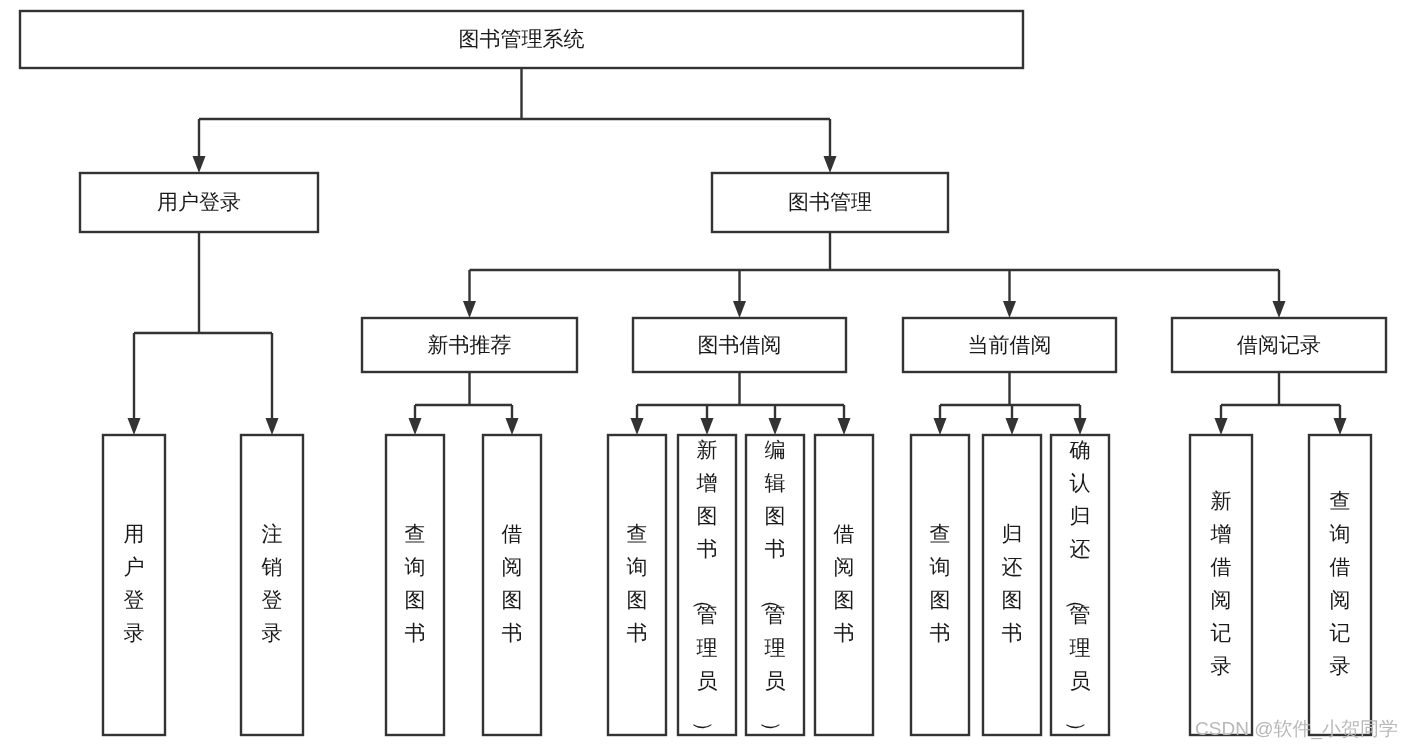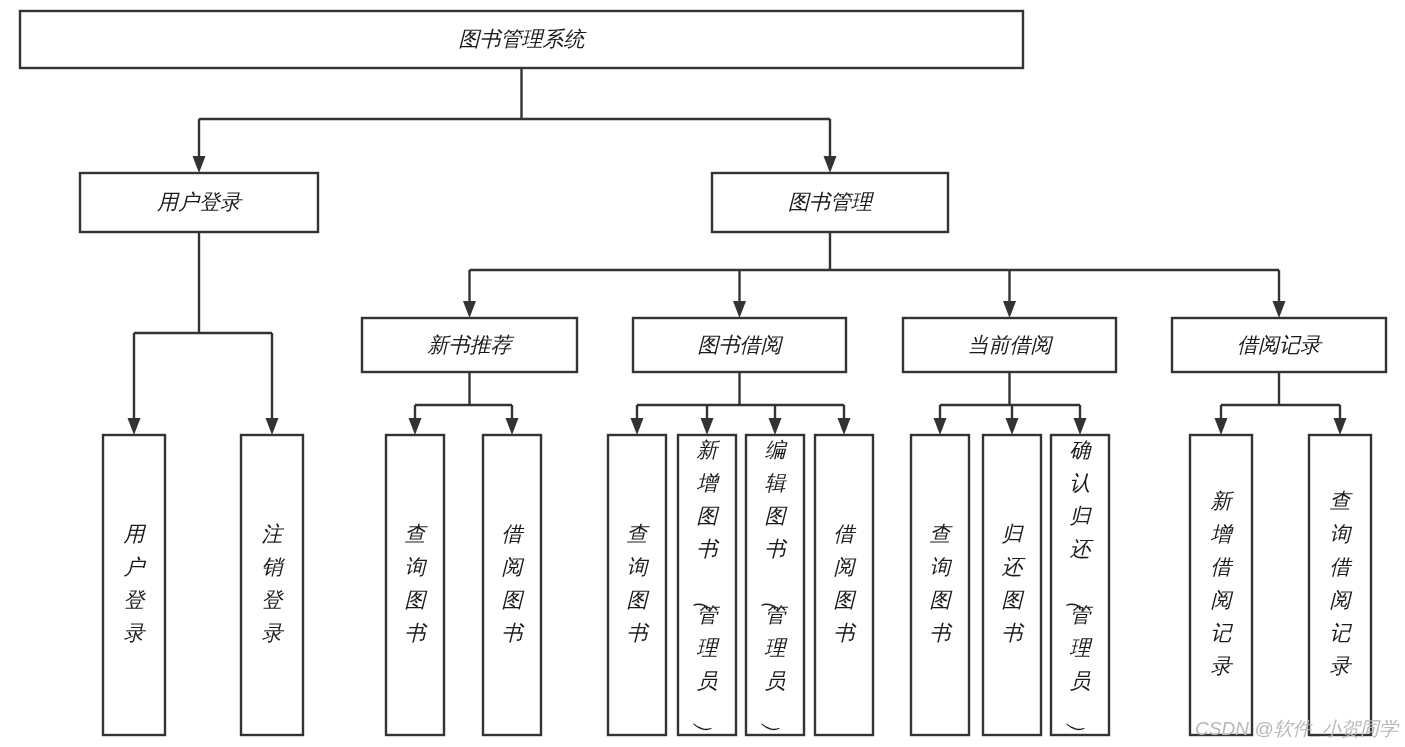--- a/index.html
+++ b/index.html
@@ -13,21 +13,20 @@
     font-family: "Liberation Sans", "DejaVu Sans", sans-serif;
     overflow: hidden;
     position: relative;
   }
   #diagram-root {
     position: absolute;
     left: 0;
     top: 0;
     width: 1127px;
     height: 747px;
-    font-style: italic;
   }
   .node-rect {
     fill: #ffffff;
     stroke: #333333;
     stroke-width: 2.4;
   }
   .connector {
     fill: none;
     stroke: #333333;
     stroke-width: 2.4;

